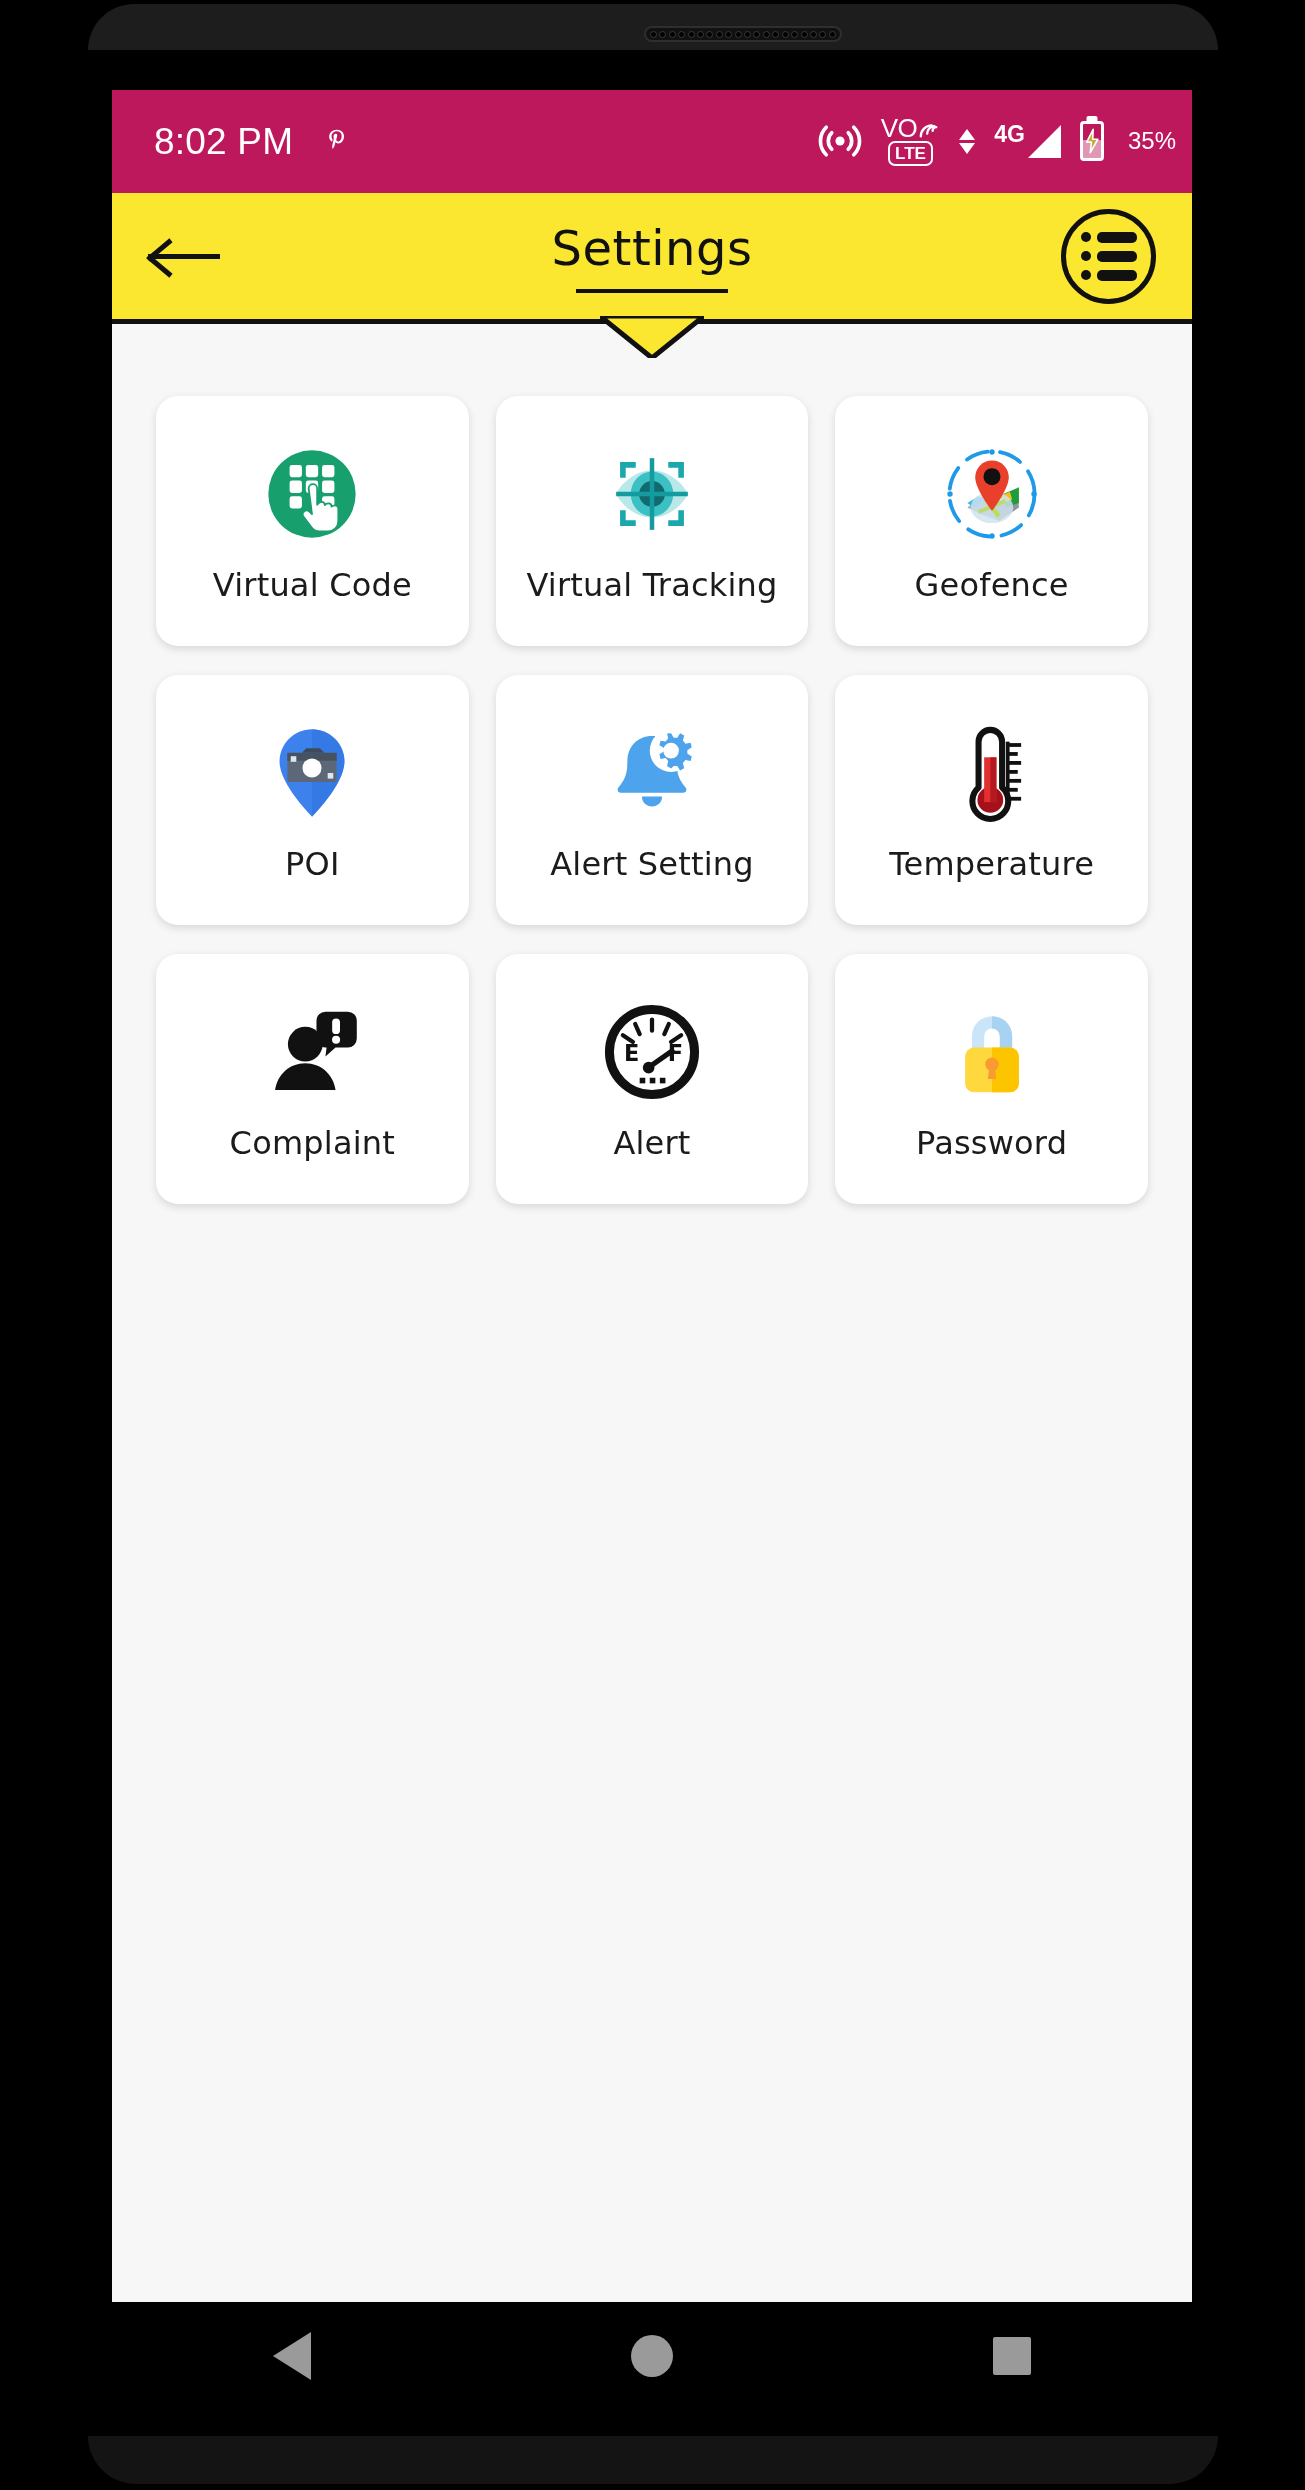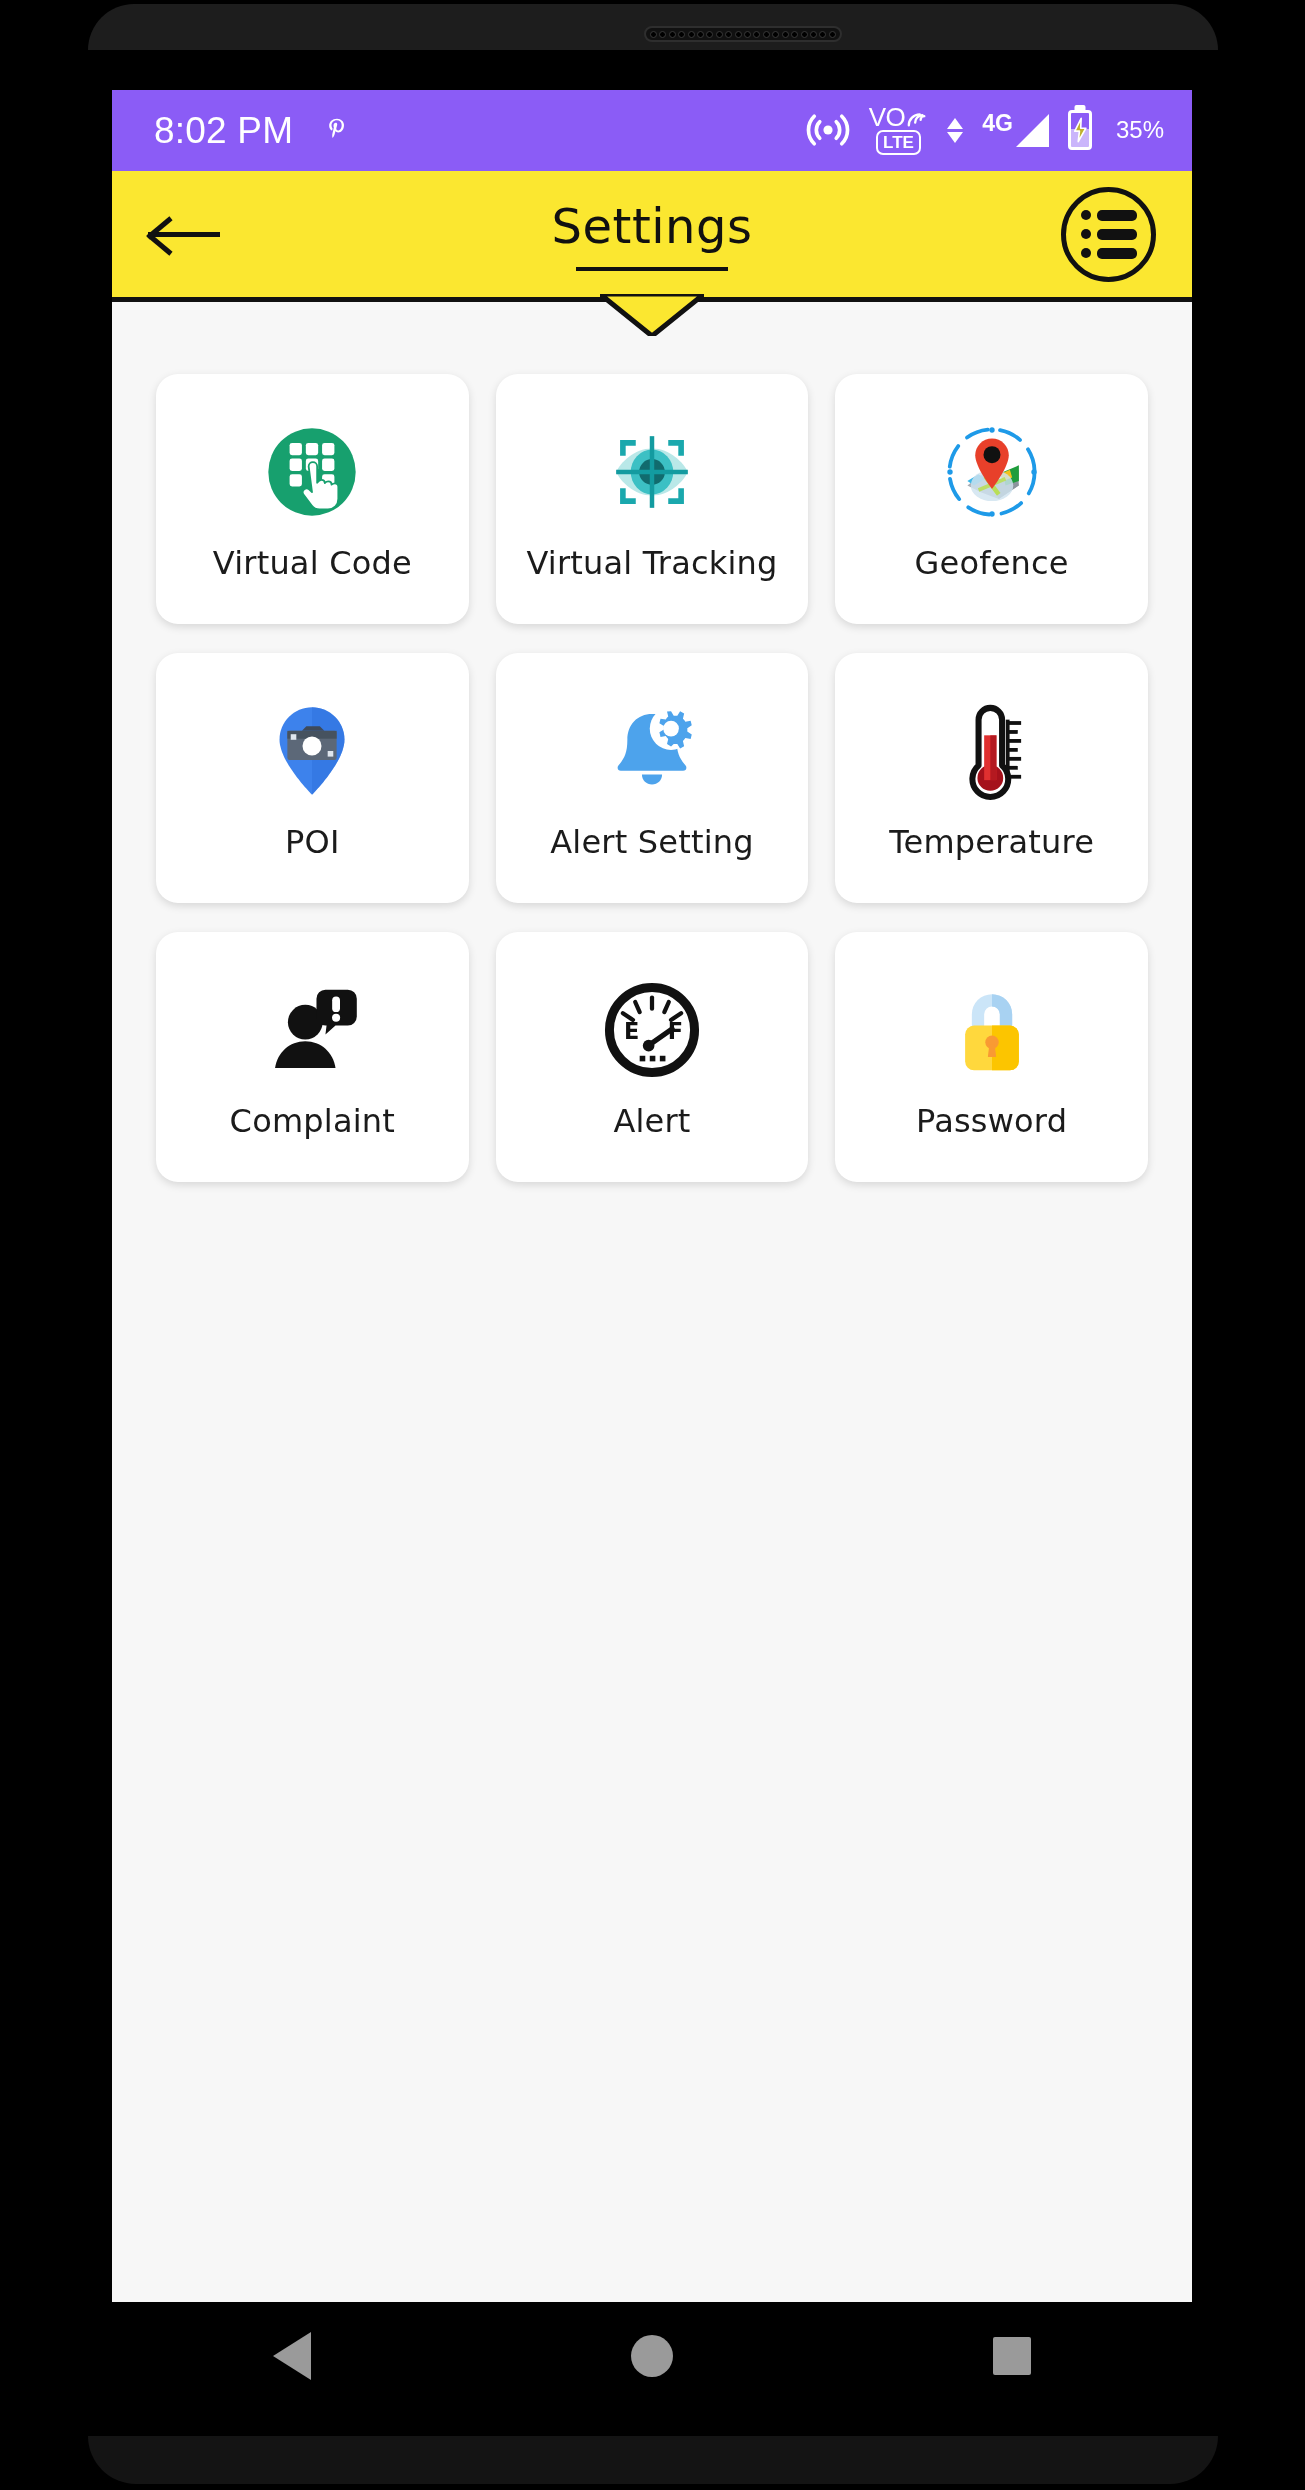--- a/index.html
+++ b/index.html
@@ -47,24 +47,24 @@
   #screen {
     position:absolute; left:112px; top:90px;
     width:1080px; height:2320px;
     background:#f7f7f7;
     overflow:hidden;
   }
 
   
   #statusbar {
     position:relative;
-    height:81px;
-    background:#8b5cf6;
+    height:103px;
+    background:#be185d;
     display:flex; align-items:center;
-    padding:0 28px 0 42px;
+    padding:0 16px 0 42px;
     color:#fff;
   }
   #sb-left { display:flex; align-items:center; gap:30px; }
   #sb-time { font-size:37px; font-weight:500; letter-spacing:.2px; }
   #sb-app-icon { font-size:38px; font-weight:bold; line-height:1; }
   #sb-right { margin-left:auto; display:flex; align-items:center; gap:19px; }
 
   .icn { display:block; }
 
   #volte-wrap { display:flex; flex-direction:column; align-items:center; position:relative; }

